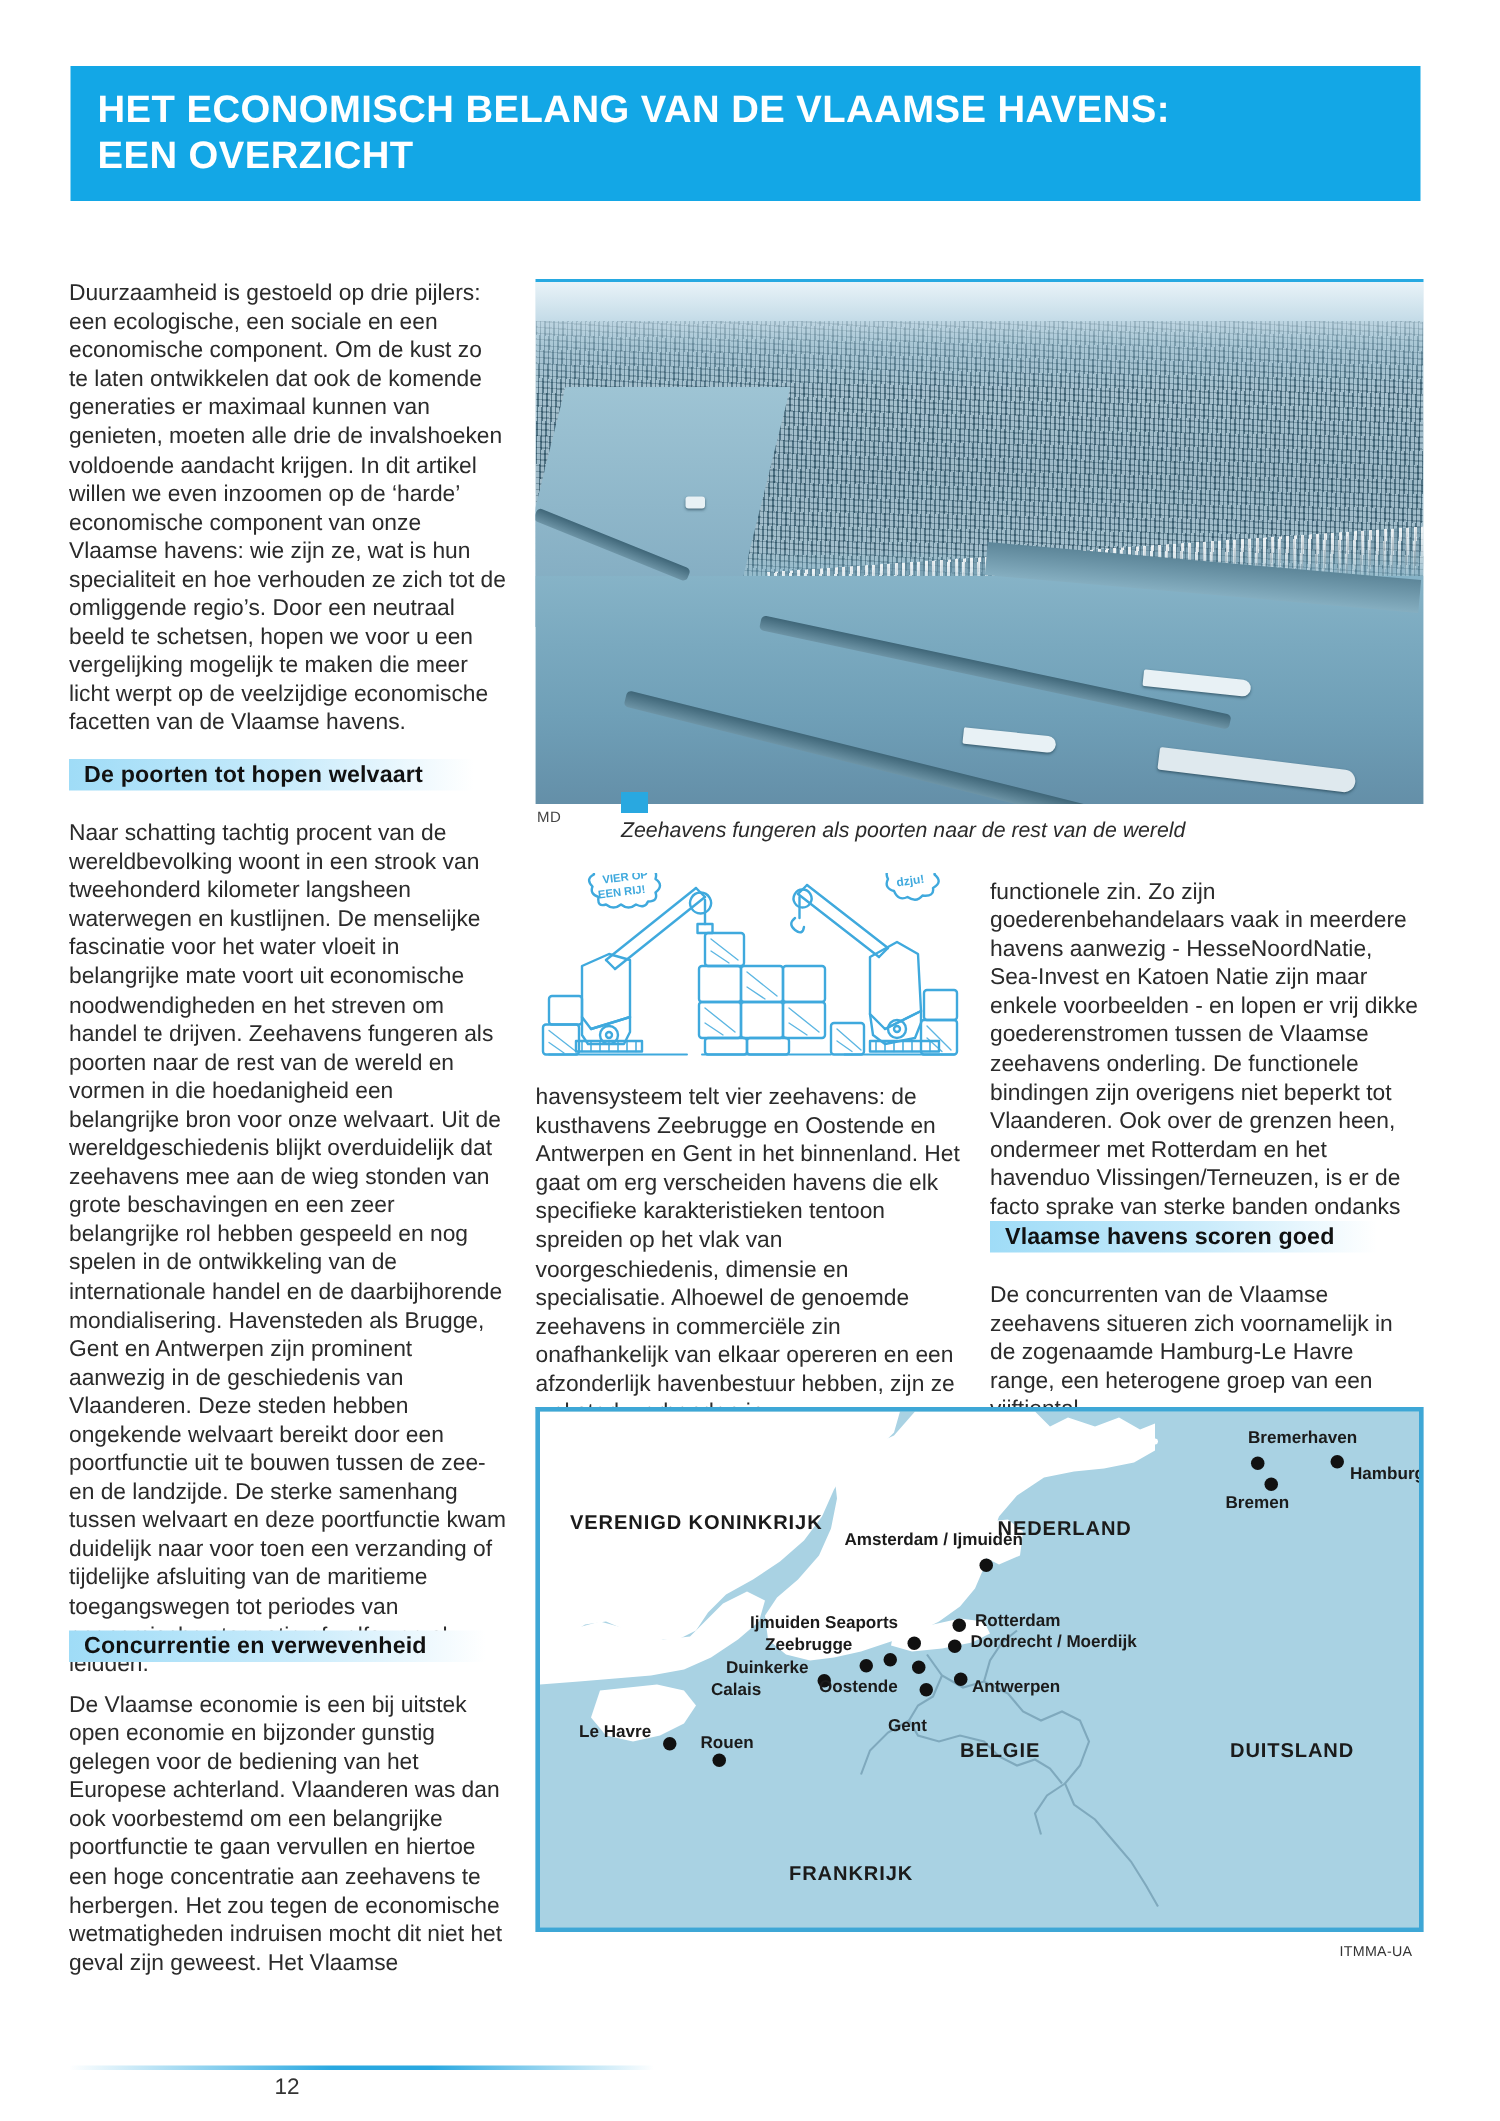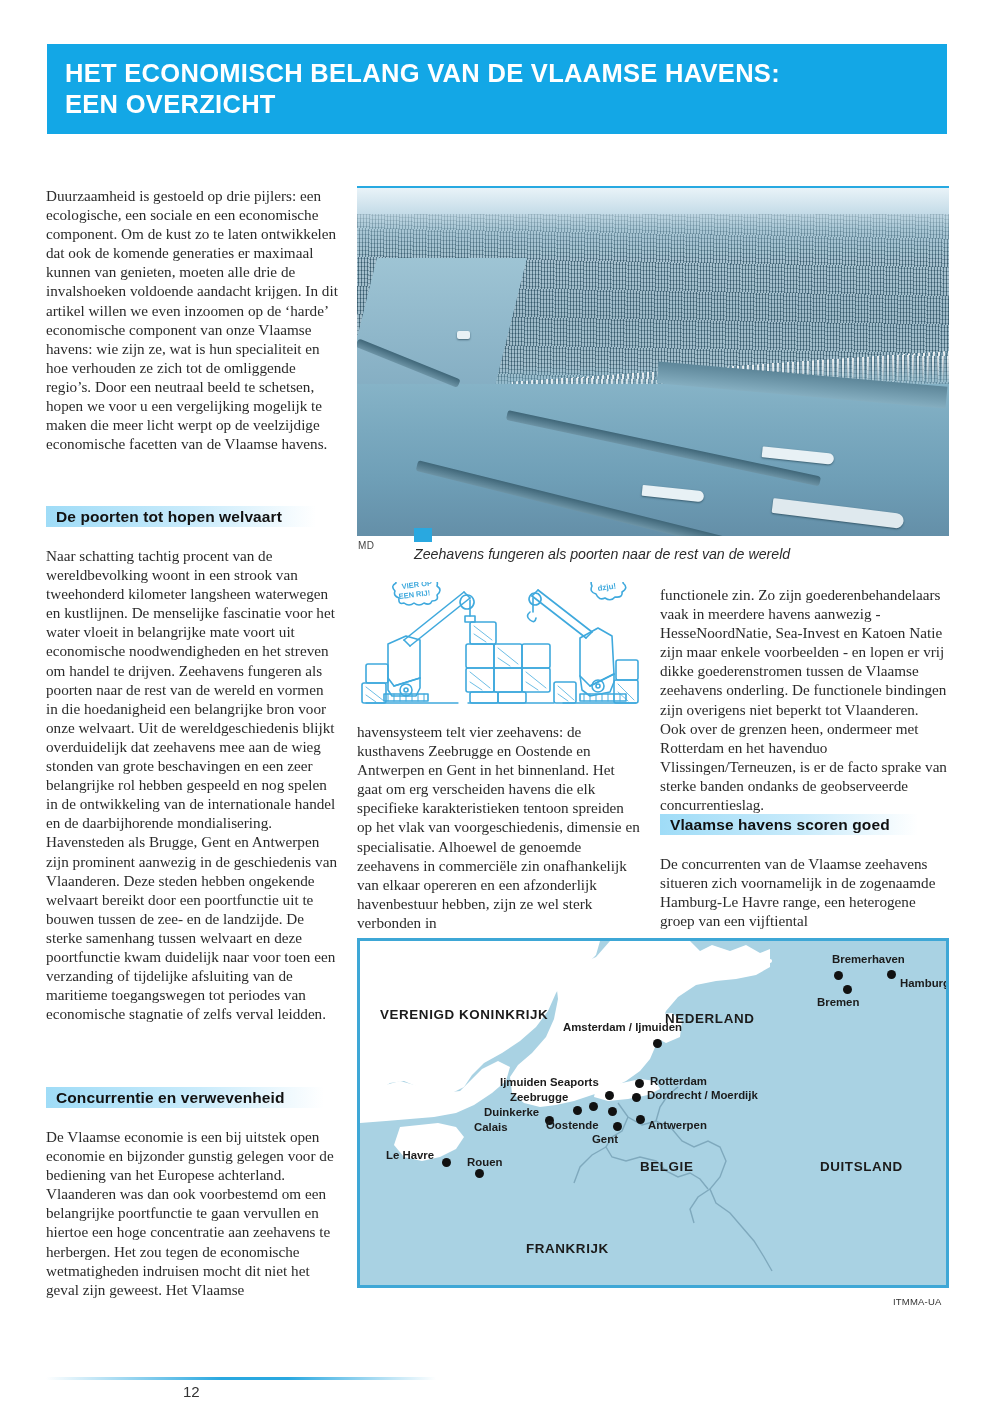--- a/index.html
+++ b/index.html
@@ -45,21 +45,20 @@
     white-space: pre-line;
   }
 
   
   .col {
     position: absolute;
     font-size: 15.2px;
     line-height: 19.1px;
     color: #2b2b2b;
     text-align: left;
-    font-family: Liberation Serif, serif;
   }
   .col p {
     margin: 0 0 0 0;
   }
 
   .col1 { left: 46px; top: 186px; width: 292px; }
   .col2 { left: 357px; top: 722px; width: 283px; }
   .col3 { left: 660px; top: 585px; width: 288px; }
 
   
@@ -467,21 +466,21 @@
     <div class="map-label" style="left:540px; top:36px;">Hamburg</div>
     <div class="map-label" style="left:457px; top:55px;">Bremen</div>
     <div class="map-label" style="left:203px; top:80px;text-align:center;">Amsterdam / Ijmuiden</div>
     <div class="map-label" style="left:290px; top:134px;">Rotterdam</div>
     <div class="map-label" style="left:287px; top:148px;">Dordrecht / Moerdijk</div>
     <div class="map-label" style="left:140px; top:135px;">Ijmuiden Seaports</div>
     <div class="map-label" style="left:150px; top:150px;">Zeebrugge</div>
     <div class="map-label" style="left:124px; top:165px;">Duinkerke</div>
     <div class="map-label" style="left:114px; top:180px;">Calais</div>
     <div class="map-label" style="left:186px; top:178px;">Oostende</div>
-    <div class="map-label" style="left:232px; top:192px;">Gent</div>
+    <div class="map-label" style="left:232px; top:204px;">Gent</div>
     <div class="map-label" style="left:288px; top:178px;">Antwerpen</div>
     <div class="map-label" style="left:26px;  top:208px;">Le Havre</div>
     <div class="map-label" style="left:107px; top:215px;">Rouen</div>
   </div>
 
   <div class="map-credit">ITMMA-UA</div>
 
   <div class="footer-rule"></div>
   <div class="page-number">12</div>
 

